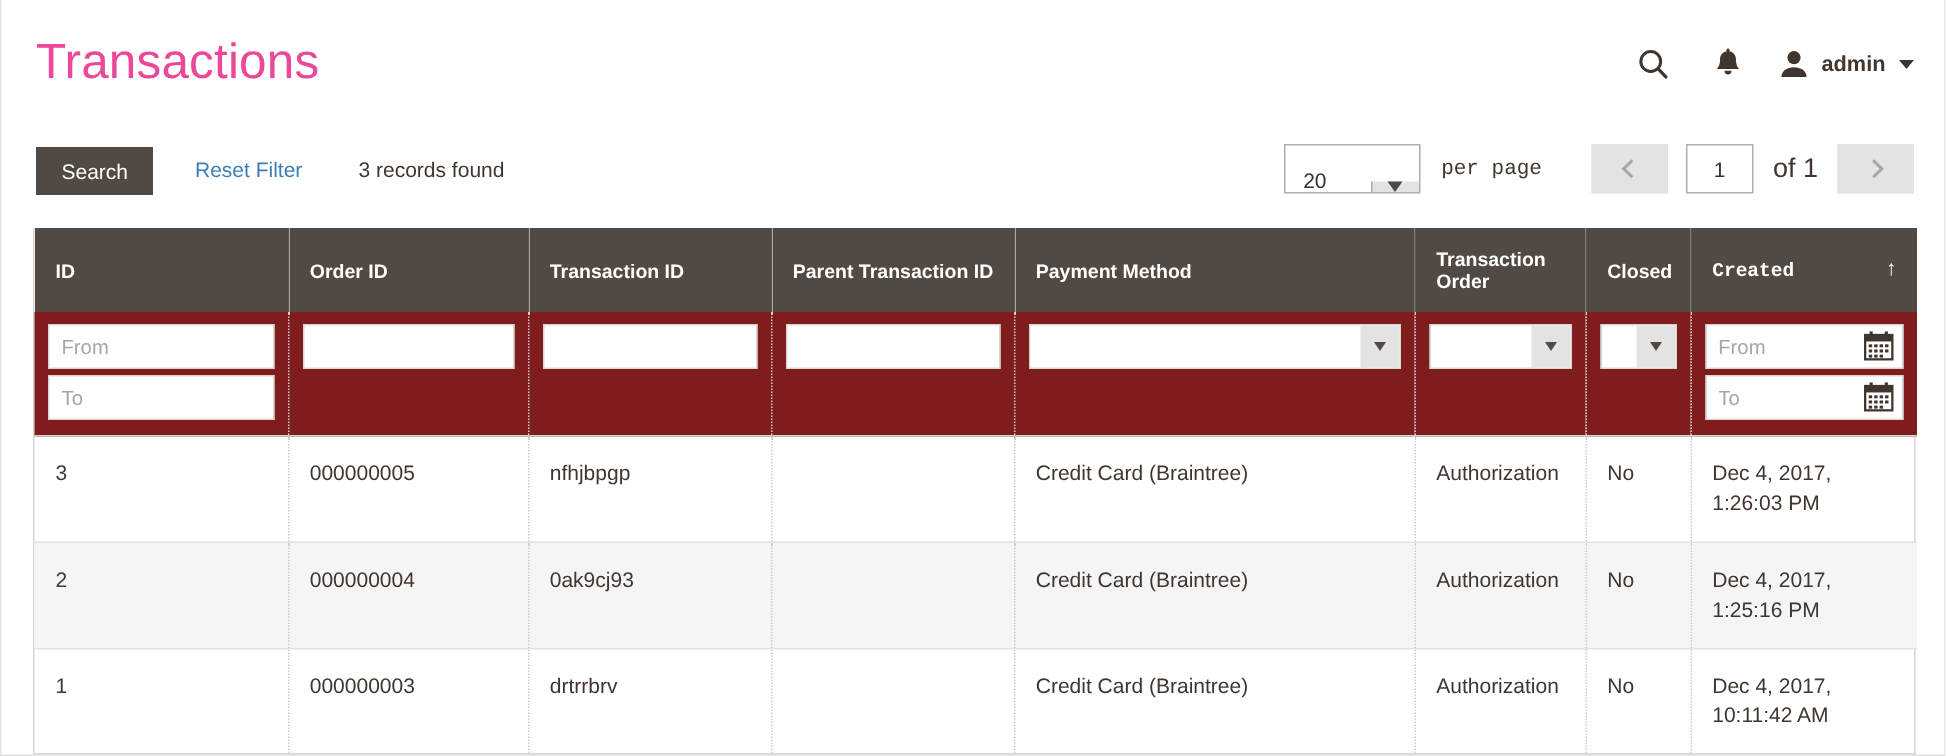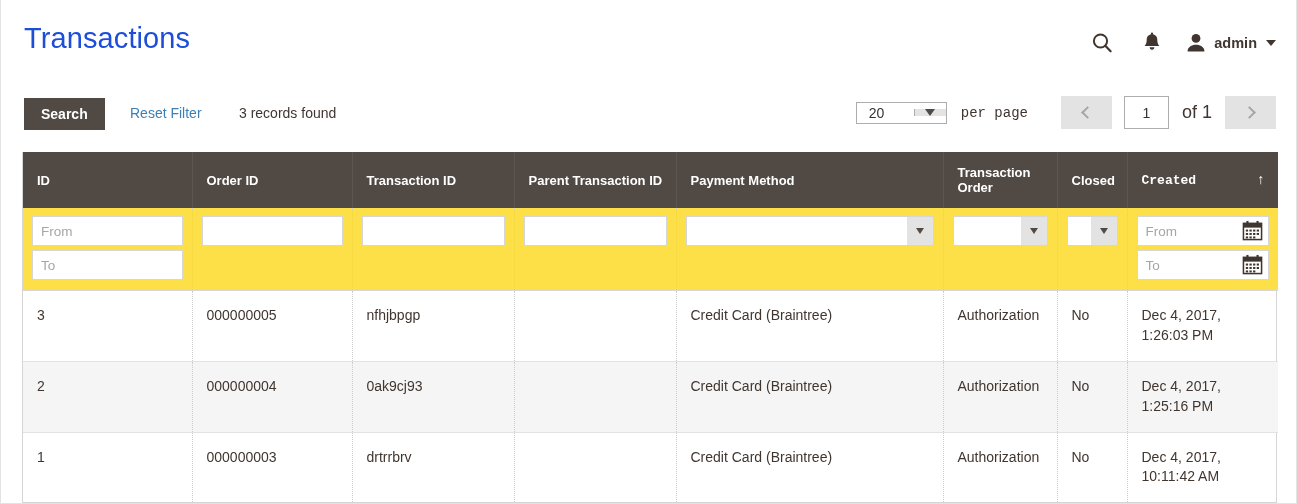--- a/index.html
+++ b/index.html
@@ -21,23 +21,23 @@
 
   
   .page-header {
     position: absolute;
     left: 0; top: 0;
     width: 1297px; height: 84px;
   }
   .page-title {
     position: absolute;
     left: 23px; top: 22px;
-    font-size: 29px;
+    font-size: 33px;
     font-weight: 400;
-    color: #1d4ed8;
+    color: #ec4899;
     letter-spacing: 0.1px;
     white-space: nowrap;
   }
   .header-actions {
     position: absolute;
     right: 22px; top: 22px;
     display: flex;
     align-items: center;
     gap: 0px;
   }
@@ -76,21 +76,21 @@
   }
   .btn-search {
     position: absolute;
     left: 23px; top: 6px;
     height: 32px;
     padding: 0 16px;
     background: #514943;
     border: 1px solid #514943;
     color: #ffffff;
     font-size: 14px;
-    font-weight: 700;
+    font-weight: 400;
     font-family: "Liberation Sans", sans-serif;
     cursor: pointer;
     line-height: 30px;
     text-align: right;
   }
   .link-reset {
     position: absolute;
     left: 129px; top: 13px;
     font-size: 14px;
     color: #3c7fb6;
@@ -105,22 +105,22 @@
   }
   .pager {
     position: absolute;
     right: 22px; top: 4px;
     display: flex;
     align-items: center;
   }
   .select-wrap {
     position: relative;
     display: inline-flex;
-    align-items: center;
-    height: 22px;
+    align-items: flex-end;
+    height: 33px;
     border: 1px solid #adadad;
     background: #ffffff;
   }
   .select-wrap .sv {
     width: 57px;
     display: flex;
     align-items: center;
     padding-left: 12px;
     font-size: 14px;
     color: #333333;
@@ -207,21 +207,21 @@
   thead th:last-child { border-right: none; font-family: Liberation Mono, monospace; }
   .sort-arrow {
     position: absolute;
     right: 13px; top: 50%;
     transform: translateY(-50%);
     font-size: 14px;
     color: #ffffff;
     line-height: 1;
   }
   tr.filter-row td {
-    background: #fde047;
+    background: #7f1d1d;
     padding: 8px 9px 10px 9px;
     border-right: 1px dotted #cccccc;
     vertical-align: top;
     border-bottom: 1px solid #d6d6d6;
   }
   tr.filter-row td:last-child { border-right: none; }
   .f-input {
     width: 100%;
     height: 30px;
     border: 1px solid #d6d6d6;

